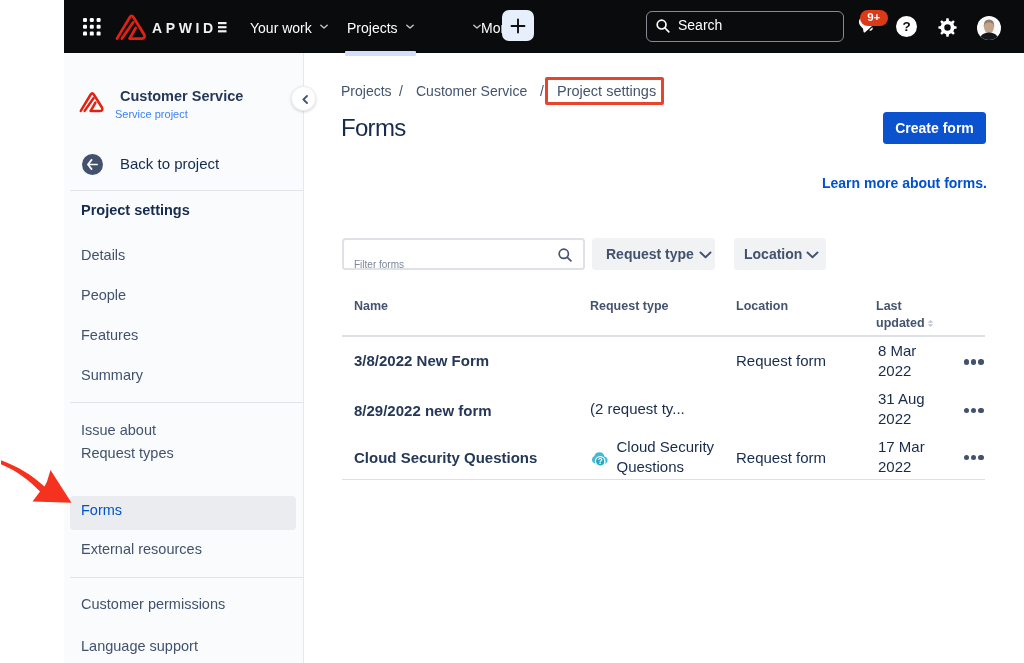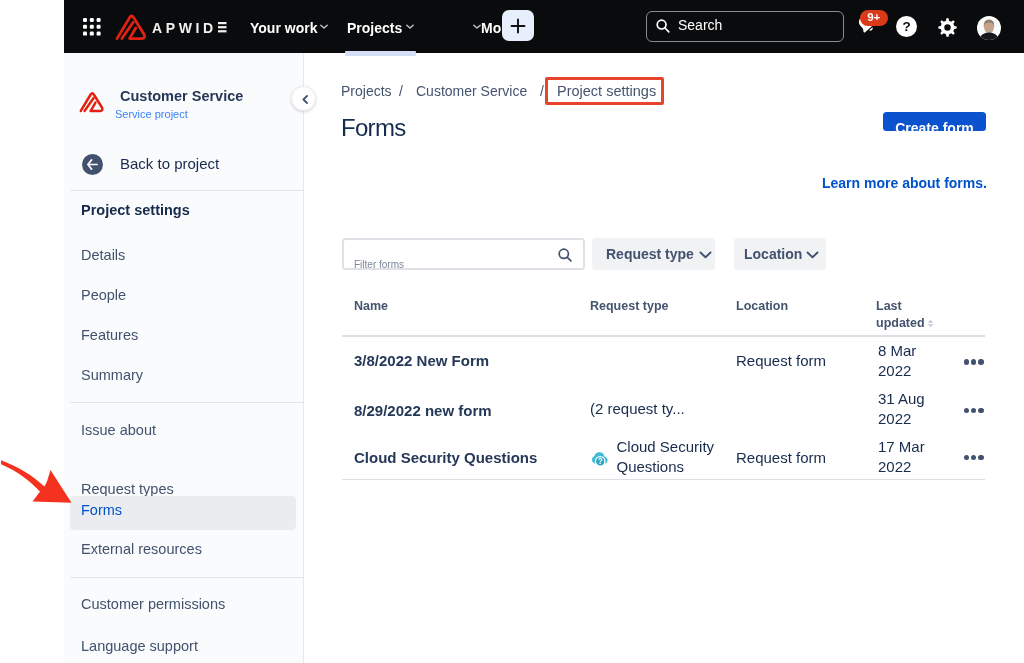--- a/index.html
+++ b/index.html
@@ -3,21 +3,21 @@
 <meta charset="utf-8">
 <style>
   * { margin:0; padding:0; box-sizing:border-box; }
   html,body { width:1024px; height:663px; overflow:hidden; background:#fff;
     font-family:"Liberation Sans", sans-serif; }
   #page { position:relative; width:1024px; height:663px; background:#fff; }
   .abs { position:absolute; }
 
   
   #topbar { left:64px; top:0; width:960px; height:53px; background:#0a0b0d; }
-  .navlink { position:absolute; color:#ffffff; font-size:14px; font-weight:700; top:19.5px; white-space:nowrap; }
+  .navlink { position:absolute; color:#ffffff; font-size:14px; font-weight:400; top:19.5px; white-space:nowrap; }
   .navchev { position:absolute; top:24px; }
 
   
   #sidebar { left:64px; top:53px; width:240px; height:610px; background:#fafbfc; border-right:1px solid #e6e8ec; }
   .sideitem { position:absolute; left:81px; font-size:14.5px; color:#42526e; line-height:19px; white-space:nowrap; }
   .sidedivider { position:absolute; left:70px; width:233px; height:1px; background:#e2e4e9; }
 
   
   .crumb { position:absolute; font-size:14px; color:#44546f; line-height:19px; white-space:nowrap; }
   .cell { position:absolute; font-size:15px; color:#172b4d; line-height:20px; white-space:nowrap; }
@@ -139,21 +139,21 @@
   </div>
   <div class="abs" style="left:120px; top:154px; font-size:15px; color:#172b4d; line-height:19px;">Back to project</div>
   <div class="sidedivider" style="top:190px;"></div>
   <div class="abs" style="left:81px; top:200.5px; font-size:14.5px; font-weight:700; color:#172b4d; line-height:19px;">Project settings</div>
   <div class="sideitem" style="top:246px;">Details</div>
   <div class="sideitem" style="top:286px;">People</div>
   <div class="sideitem" style="top:326px;">Features</div>
   <div class="sideitem" style="top:366px;">Summary</div>
   <div class="sidedivider" style="top:402px;"></div>
   <div class="sideitem" style="top:420.5px;">Issue about</div>
-  <div class="sideitem" style="top:480px;">Request types</div>
+  <div class="sideitem" style="top:444px;">Request types</div>
   <div class="abs" style="left:70px; top:496px; width:226px; height:34px; background:#ebecf0; border-radius:4px;"></div>
   <div class="sideitem" style="top:500.5px; color:#0052cc;">Forms</div>
   <div class="sideitem" style="top:540px;">External resources</div>
   <div class="sidedivider" style="top:577px;"></div>
   <div class="sideitem" style="top:595px;">Customer permissions</div>
   <div class="sideitem" style="top:637px;">Language support</div>
 
   <div class="abs" style="left:291px; top:86px; width:25px; height:25px; background:#fff; border:1px solid #eceef1; border-radius:50%; box-shadow:0 1px 3px rgba(9,30,66,0.18);">
     <svg class="abs" style="left:9.5px; top:8px;" width="6" height="9" viewBox="0 0 6 9">
         <path d="M5 1 L1.4 4.5l3.6 3.5" fill="none" stroke="#44546f" stroke-width="1.8" stroke-linecap="round" stroke-linejoin="round"></path>
@@ -161,21 +161,21 @@
   </div>
 
   <div class="crumb" style="left:341px; top:82px;">Projects</div>
   <div class="crumb" style="left:399px; top:82px;">/</div>
   <div class="crumb" style="left:416px; top:82px;">Customer Service</div>
   <div class="crumb" style="left:540px; top:82px;">/</div>
   <div class="crumb" style="left:557px; top:81.5px; font-size:14.5px;">Project settings</div>
   <div class="abs" style="left:545px; top:77px; width:119px; height:28px; border:3px solid #e8432d; border-radius:2px;"></div>
 
   <div class="abs" style="left:341px; top:113.5px; font-size:24px; font-weight:500; letter-spacing:-0.7px; color:#172b4d; line-height:28px;">Forms</div>
-  <div class="abs" style="left:883px; top:111.5px; width:103px; height:19px; background:#0b53ce; border-radius:3.5px; color:#fff; font-size:14px; font-weight:700; text-align:center; line-height:32px;">Create form</div>
+  <div class="abs" style="left:883px; top:111.5px; width:103px; height:32px; background:#0b53ce; border-radius:3.5px; color:#fff; font-size:14px; font-weight:700; text-align:center; line-height:32px;">Create form</div>
 
   <div class="abs" style="left:822px; top:173.5px; font-size:14px; font-weight:600; color:#0052cc; line-height:19px;">Learn more about forms.</div>
 
   <div class="abs" style="left:342px; top:238px; width:243px; height:32px; border:2px solid #dfe1e6; border-radius:3.5px; background:#fff;">
     <div class="abs" style="left:10px; top:19px; font-size:10px; color:#7a869a;">Filter forms</div>
     <svg class="abs" style="right:11px; top:7.5px;" width="14" height="14" viewBox="0 0 14 14">
         <circle cx="5.8" cy="5.8" r="4.6" fill="none" stroke="#44546f" stroke-width="1.7"></circle>
         <path d="M9.3 9.3l3.6 3.6" stroke="#44546f" stroke-width="1.7" stroke-linecap="round"></path>
       </svg>
   </div>

